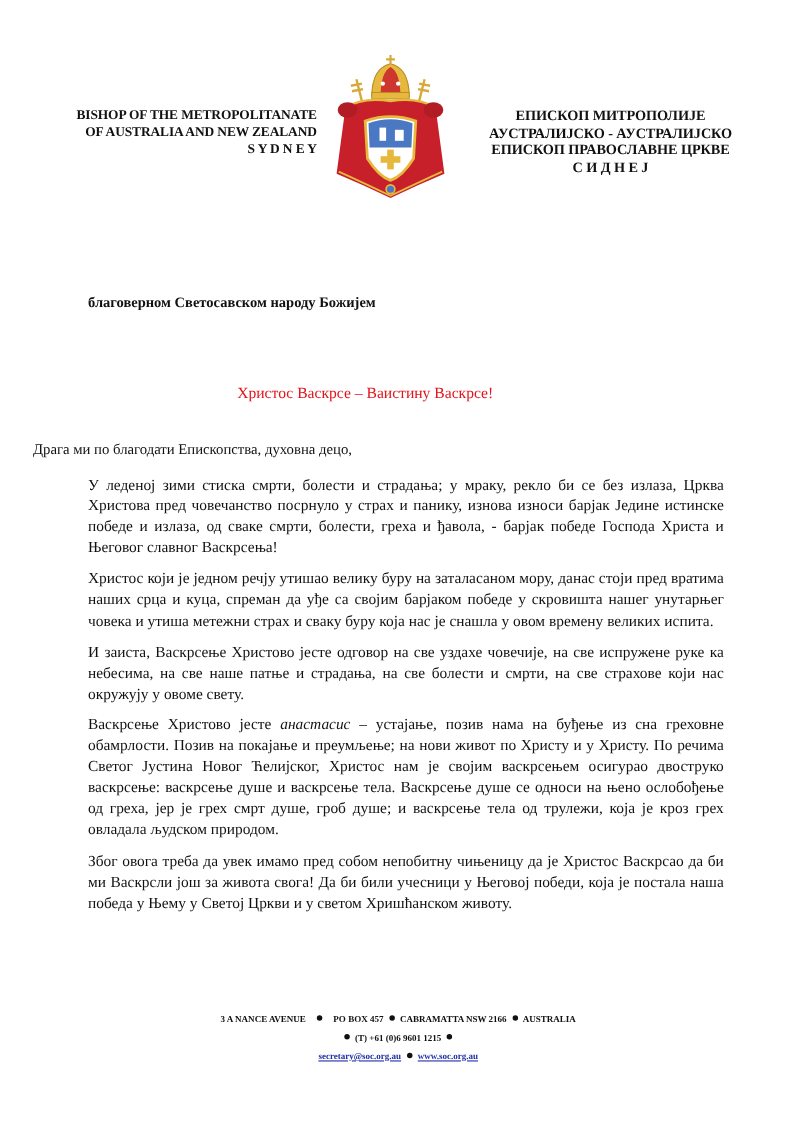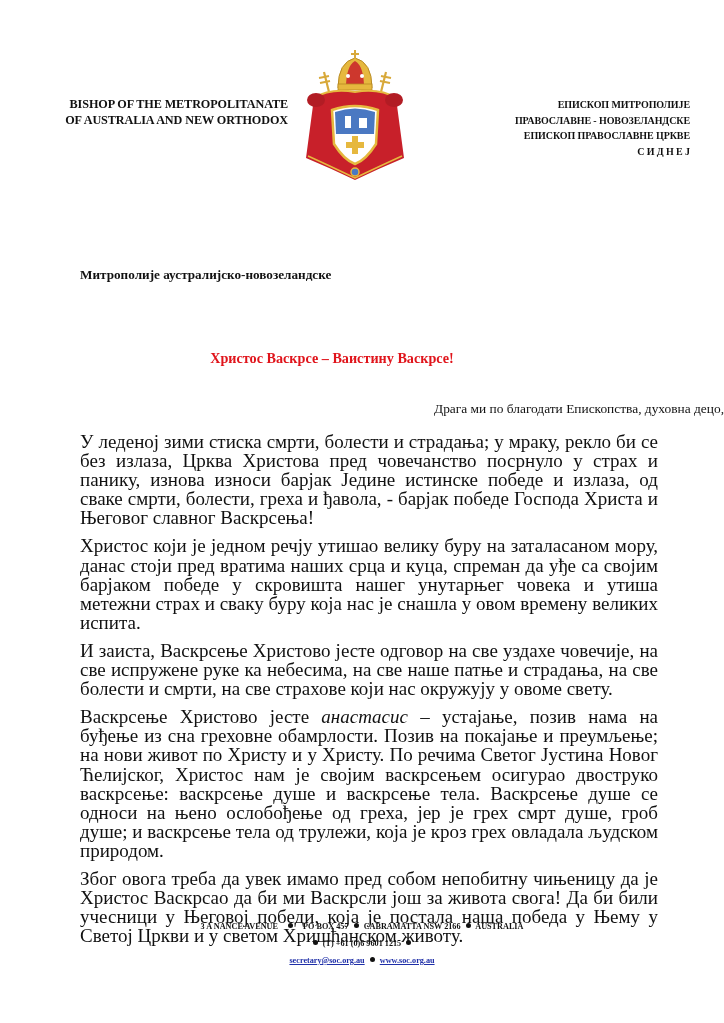--- a/index.html
+++ b/index.html
@@ -7,59 +7,60 @@
     body { font-family: "Liberation Serif", "DejaVu Serif", serif; color: #111111; position: relative; }
 
     .letterhead { position: absolute; top: 0; left: 0; width: 724px; height: 200px; }
     .lh-left {
       position: absolute; top: 97px; left: 40px; width: 248px;
       text-align: right; font-weight: bold; font-size: 12.2px; line-height: 15.6px;
       letter-spacing: -0.1px;
     }
     .lh-right {
       position: absolute; top: 97px; left: 420px; width: 270px;
-      text-align: right; font-weight: bold; font-size: 10px; line-height: 15.6px;
+      text-align: center; font-weight: bold; font-size: 13px; line-height: 15.6px;
       letter-spacing: -0.1px;
     }
     .crest { position: absolute; top: 48px; left: 300px; width: 110px; height: 140px; }
 
     .addressee {
       position: absolute; top: 267px; left: 80px; width: 320px;
       font-weight: bold; font-size: 13.2px; line-height: 15.6px;
     }
     .greeting-title {
       position: absolute; top: 350px; left: 0; width: 654px; text-align: center;
-      color: #e0141b; font-weight: bold; font-size: 14.2px; padding-left: 10px;
+      color: #e0141b; font-weight: normal; font-size: 14.2px; padding-left: 10px;
     }
     .salutation {
-      position: absolute; top: 401px; left: 0; width: 724px; text-align: right;
+      position: absolute; top: 401px; left: 0; width: 724px; text-align: left;
       font-size: 13.4px; padding-left: 30px;
     }
     .body-text {
       position: absolute; top: 432px; left: 80px; width: 578px;
-      font-size: 19px; line-height: 19.1px; text-align: justify;
+      font-size: 14px; line-height: 19.1px; text-align: justify;
     }
     .body-text p { margin-bottom: 9px; }
 
     .footer {
       position: absolute; top: 918px; left: 0; width: 724px; text-align: center;
       font-family: "Liberation Serif", serif; font-size: 8.2px; font-weight: bold;
       line-height: 17px;
     }
     .footer .dot { display: inline-block; width: 5px; height: 5px; border-radius: 50%; background: #111; margin: 0 3px; vertical-align: 1px; }
     .footer a { color: #1f2fa8; text-decoration: underline; }
     .footer .wide { margin: 0 8px; }
   </style>
 </head>
 <body>
 
 <div class="letterhead">
   <div class="lh-left">
     <div>BISHOP OF THE METROPOLITANATE</div>
-    <div>OF AUSTRALIA AND NEW ORTHODOX</div>
+    <div>OF AUSTRALIA AND NEW ZEALAND</div>
+    <div>S Y D N E Y</div>
   </div>
 
   <svg class="crest" viewBox="0 0 110 140">
 
     <g stroke="#d8a93a" stroke-width="2.2" fill="none">
       <line x1="24" y1="24" x2="29" y2="44"></line>
         <line x1="19" y1="30" x2="29" y2="28"></line>
         <line x1="20" y1="35" x2="30" y2="33"></line>
       <line x1="86" y1="24" x2="81" y2="44"></line>
         <line x1="81" y1="28" x2="91" y2="30"></line>
@@ -86,28 +87,28 @@
     <rect x="59" y="70" width="8" height="10" fill="#ffffff"></rect>
 
     <rect x="52" y="88" width="6" height="18" fill="#e6b83e"></rect>
     <rect x="46" y="94" width="18" height="6" fill="#e6b83e"></rect>
 
     <circle cx="55" cy="124" r="4" fill="#4a78c2" stroke="#e6b83e" stroke-width="1.5"></circle>
   </svg>
 
   <div class="lh-right">
     <div>ЕПИСКОП МИТРОПОЛИЈЕ</div>
-    <div>ПРАВОСЛАВНЕ - НОВОЗЕЛАНДСКЕ</div>
+    <div>АУСТРАЛИЈСКО - АУСТРАЛИЈСКО</div>
     <div>ЕПИСКОП ПРАВОСЛАВНЕ ЦРКВЕ</div>
     <div>С И Д Н Е Ј</div>
   </div>
 </div>
 
 <div class="addressee">
-  <div>Митрополије аустралијско-новозеландске</div>
+  <div>благоверном Светосавском народу Божијем</div>
 </div>
 
 <div class="greeting-title">Христос Васкрсе – Ваистину Васкрсе!</div>
 
 <div class="salutation">Драга ми по благодати Епископства, духовна децо,</div>
 
 <div class="body-text">
   <p>У леденој зими стиска смрти, болести и страдања; у мраку, рекло би се без излаза, Црква Христова пред човечанство посрнуло у страх и панику, изнова износи барјак Једине истинске победе и излаза, од сваке смрти, болести, греха и ђавола, - барјак победе Господа Христа и Његовог славног Васкрсења!</p>
   <p>Христос који је једном речју утишао велику буру на заталасаном мору, данас стоји пред вратима наших срца и куца, спреман да уђе са својим барјаком победе у скровишта нашег унутарњег човека и утиша метежни страх и сваку буру која нас је снашла у овом времену великих испита.</p>
   <p>И заиста, Васкрсење Христово јесте одговор на све уздахе човечије, на све испружене руке ка небесима, на све наше патње и страдања, на све болести и смрти, на све страхове који нас окружују у овоме свету.</p>

